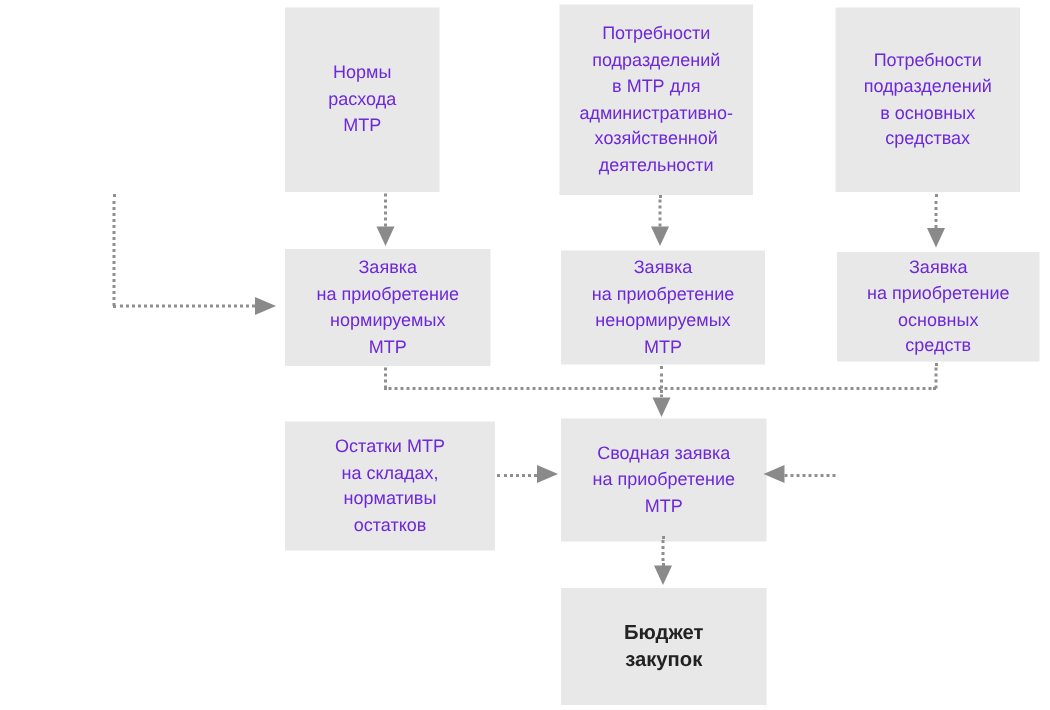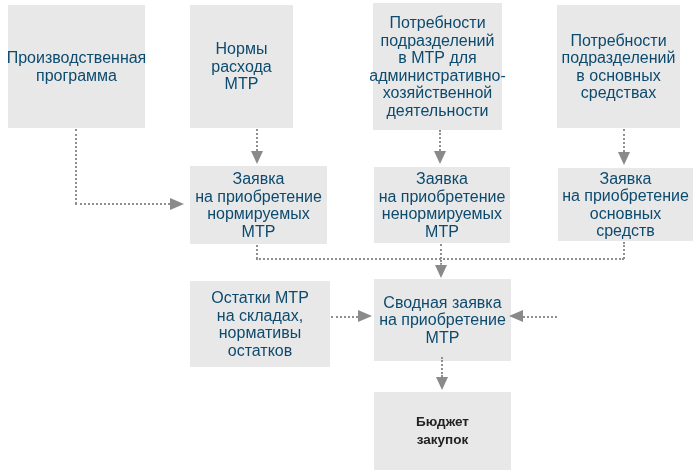--- a/index.html
+++ b/index.html
@@ -1,47 +1,43 @@
 <!DOCTYPE html>
 <html><head>
 <meta charset="utf-8">
 <style>
   html,body{margin:0;padding:0;background:#ffffff;}
   .canvas{
     position:relative;width:700px;height:473px;background:#ffffff;overflow:hidden;
     font-family:"Liberation Sans","DejaVu Sans",sans-serif;
   }
   .node{
-    position:absolute;background:#e8e8e8;color:#0c4a6e;
+    position:absolute;background:#e8e8e8;color:#6d28d9;
     display:flex;align-items:center;justify-content:center;text-align:center;
-    font-size:16px;line-height:17.5px;
+    font-size:12px;line-height:17.5px;
   }
   .node-label{white-space:pre-line;}
   .node.bold{font-weight:bold;font-size:13.5px;line-height:18px;color:#222222;}
   .vline{position:absolute;width:0;border-left:2px dotted #8f8f8f;}
   .hline{position:absolute;height:0;border-top:2px dotted #8f8f8f;}
   .ah-down{position:absolute;width:0;height:0;
     border-left:6px solid transparent;border-right:6px solid transparent;
     border-top:13px solid #8a8a8a;}
   .ah-right{position:absolute;width:0;height:0;
     border-top:6px solid transparent;border-bottom:6px solid transparent;
     border-left:14px solid #8a8a8a;}
   .ah-left{position:absolute;width:0;height:0;
     border-top:6px solid transparent;border-bottom:6px solid transparent;
     border-right:14px solid #8a8a8a;}
 </style>
 </head>
 <body>
 
 <div class="canvas">
 
-  <div class="node" style="left:8px;top:5px;width:137px;height:123px">
-    <span class="node-label">Производственная
-программа</span>
-  </div>
   <div class="node" style="left:190px;top:5px;width:103px;height:123px">
     <span class="node-label">Нормы
 расхода
 МТР</span>
   </div>
   <div class="node" style="left:373px;top:3px;width:129px;height:127px">
     <span class="node-label">Потребности
 подразделений
 в МТР для
 административно-

